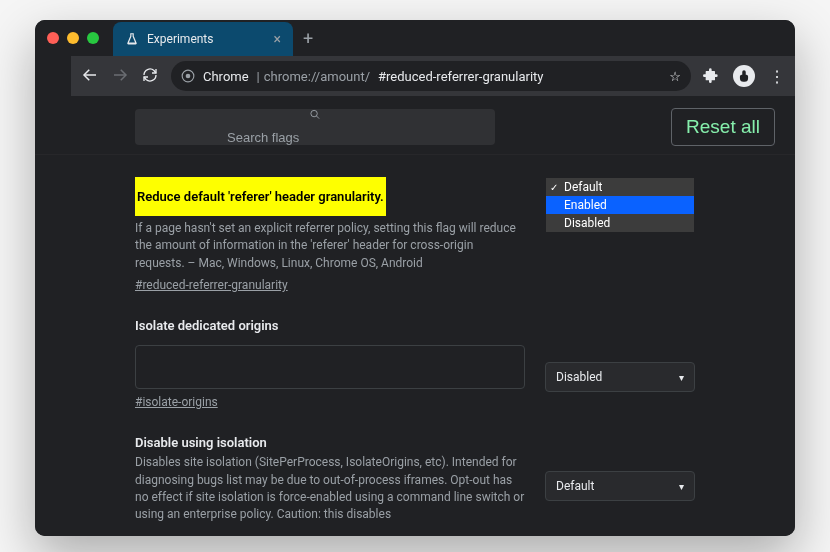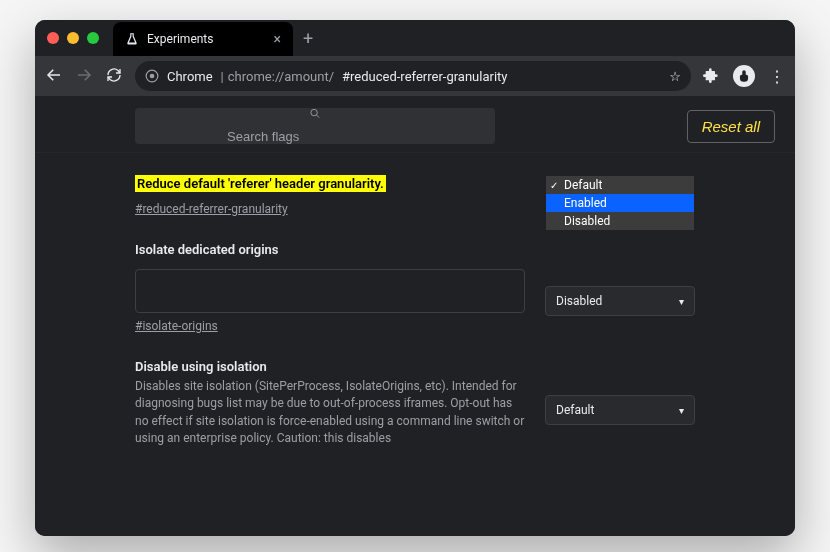--- a/index.html
+++ b/index.html
@@ -27,40 +27,41 @@
   padding-left: 12px;
 }
 .traffic-lights { display: flex; gap: 8px; margin-right: 14px; }
 .tl { width: 12px; height: 12px; border-radius: 50%; }
 .tl-red { background: #ff5f57; }
 .tl-yellow { background: #febc2e; }
 .tl-green { background: #28c840; }
 .tab {
   display: flex;
   align-items: center;
-  background: #000000;
+  background: #0c4a6e;
   height: 34px;
   padding: 0 12px;
   border-radius: 8px 8px 0 0;
   min-width: 180px;
   color: #e8eaed;
   font-size: 12px;
   gap: 8px;
   margin-top: 2px;
 }
 .tab-icon { width: 14px; height: 14px; fill: #e8eaed; }
 .tab-close { margin-left: auto; font-size: 14px; color: #9aa0a6; cursor: pointer; }
 .newtab { color: #9aa0a6; font-size: 18px; margin-left: 10px; cursor: pointer; }
 .toolbar {
   display: flex;
   align-items: center;
   background: #35363a;
   height: 40px;
   padding: 16px 10px;
   gap: 12px;
+  margin-left: 36px;
 }
 .nav-icon { color: #e8eaed; cursor: pointer; width: 18px; text-align:center; }
 .nav-icon.dim { color: #6b6e73; }
 .omnibox {
   flex: 1;
   display: flex;
   align-items: center;
   background: #202124;
   border-radius: 20px;
   height: 30px;
@@ -106,27 +107,26 @@
   flex-direction: column;
 }
 .searchbox input {
   background: transparent; border: none; outline: none;
   color: #e8eaed; font-size: 13px; flex: 1;
 }
 .searchbox input::placeholder { color: #9aa0a6; }
 .reset-btn {
   margin-left: auto;
   border: 1px solid #5f6368;
-  color: #fde047;
+  color: #86efac;
   background: transparent;
   border-radius: 4px;
   padding: 7px 14px;
-  font-size: 15px;
+  font-size: 19px;
   cursor: pointer;
-  font-style: italic;
 }
 .flags-area {
   padding: 14px 100px 0 100px;
   position: relative;
 }
 .flag {
   display: flex;
   gap: 20px;
   padding: 8px 0 18px 0;
   align-items: flex-start;
@@ -135,21 +135,21 @@
 .flag-title {
   color: #e8eaed;
   font-size: 13px;
   font-weight: 600;
   margin-bottom: 4px;
   display: inline-block;
 }
 .flag-title.highlight {
   background: #feff00;
   color: #000;
-  padding: 1px 2px;
+  padding: 12px 2px;
 }
 .flag-desc {
   color: #9aa0a6;
   font-size: 12px;
   line-height: 1.45;
   max-width: 430px;
 }
 .flag-tag {
   color: #9aa0a6;
   font-size: 12px;
@@ -290,20 +290,21 @@
         <input type="text" placeholder="Search flags" style="">
       </div>
       <button class="reset-btn">Reset all</button>
     </div>
 
     <div class="flags-area">
 
       <div class="flag">
         <div class="flag-left">
           <span class="flag-title highlight">Reduce default 'referer' header granularity.</span>
+          <div class="flag-desc">If a page hasn't set an explicit referrer policy, setting this flag will reduce the amount of information in the 'referer' header for cross-origin requests. – Mac, Windows, Linux, Chrome OS, Android</div>
           <a class="flag-tag">#reduced-referrer-granularity</a>
         </div>
         <div class="flag-right">
           <div class="dropdown">
             <div class="dropdown-item checked">Default</div>
             <div class="dropdown-item selhover">Enabled</div>
             <div class="dropdown-item">Disabled</div>
           </div>
         </div>
       </div>

